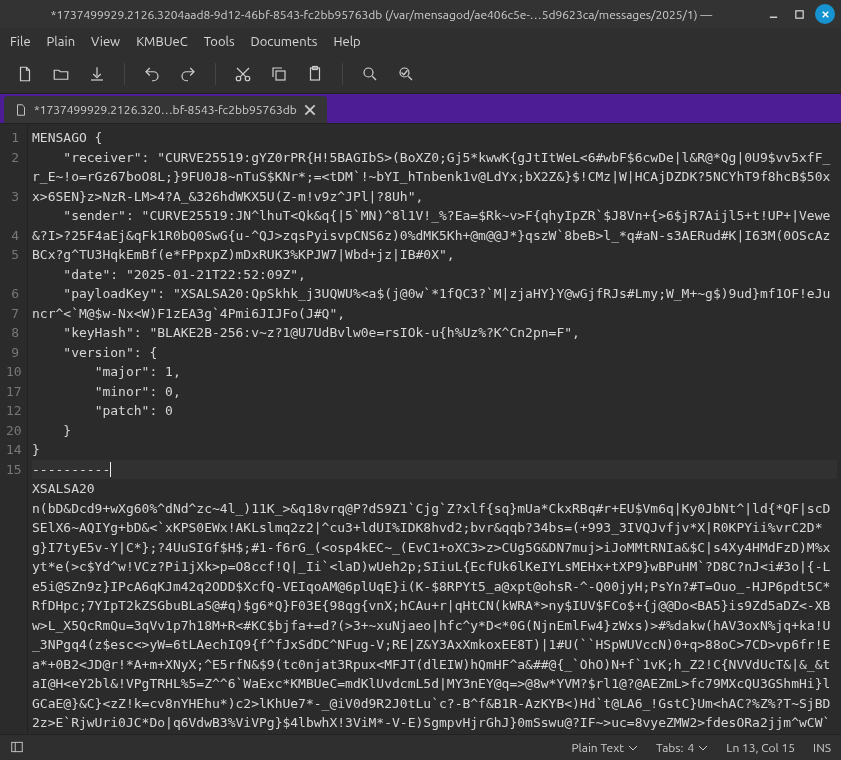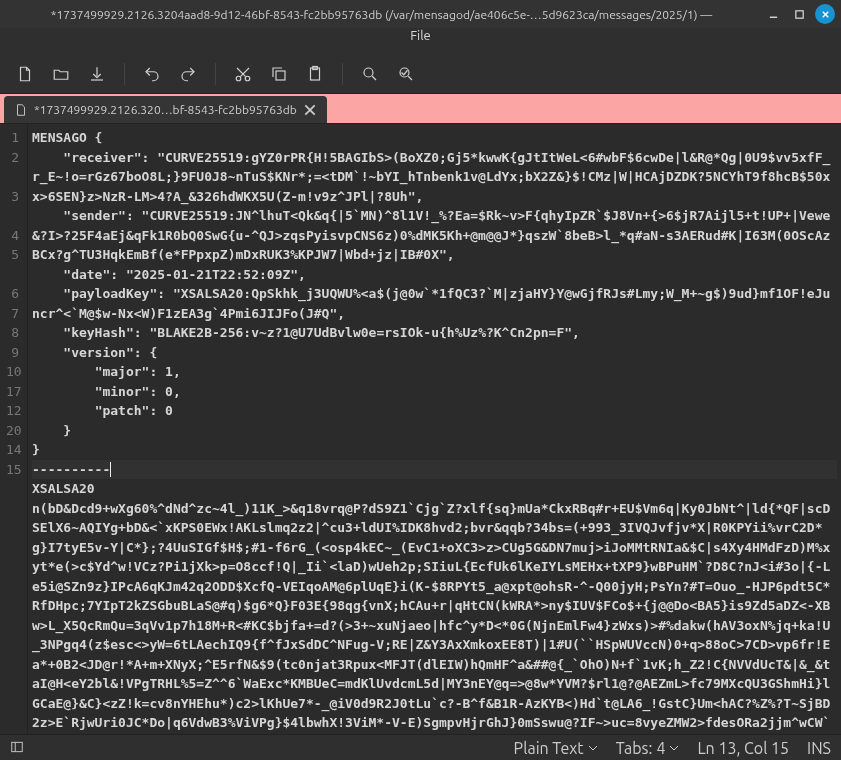--- a/index.html
+++ b/index.html
@@ -42,21 +42,20 @@
   .winbtn.close { background: #1793d1; }
   .winbtn svg { width: 11px; height: 11px; }
   .menubar {
     background: #2f2f2f;
     height: 26px;
     display: flex;
     align-items: center;
     gap: 16px;
     padding: 0 10px;
     font-size: 13px;
-    flex-direction: column;
   }
   .menubar span { color: #d8d8d8; cursor: default; }
   .toolbar {
     background: #2f2f2f;
     height: 40px;
     display: flex;
     align-items: center;
     gap: 6px;
     padding: 0 10px;
     border-bottom: 1px solid #222;
@@ -70,21 +69,21 @@
     border-radius: 4px;
   }
   .toolbar .sep {
     width: 1px;
     height: 22px;
     background: #444;
     margin: 0 6px;
   }
   .toolbar svg { width: 18px; height: 18px; stroke: #d0d0d0; fill: none; stroke-width: 1.6; }
   .tabbar {
-    background: #fca5a5;
+    background: #4c1d95;
     height: 30px;
     display: flex;
     align-items: stretch;
     padding-left: 4px;
     border-bottom: 1px solid #222;
   }
   .tab {
     background: #353535;
     display: flex;
     align-items: center;
@@ -120,40 +119,39 @@
   .code {
     flex: 1;
     padding: 4px 4px;
     color: #d6d6d6;
     overflow: hidden;
     white-space: pre;
   }
   .code .logical {
     white-space: pre-wrap;
     word-break: break-all;
-    font-weight: bold;
   }
   .code .cursor-line { background: rgba(255,255,255,0.03); }
   .caret {
     display:inline-block;
     width: 1px;
     height: 15px;
     background: #eee;
     vertical-align: middle;
     margin-bottom: 2px;
   }
   .statusbar {
     height: 26px;
     background: #2f2f2f;
     border-top: 1px solid #222;
     display: flex;
     align-items: center;
     padding: 0 10px;
     gap: 18px;
-    font-size: 16px;
+    font-size: 12px;
     color: #ccc;
   }
   .statusbar .sb-left { display:flex; align-items:center; gap:8px; }
   .statusbar .spacer { flex:1; }
   .drop { display: inline-flex; align-items: center; gap: 4px; }
   .drop svg { width:10px; height:10px; }
 </style>
 </head>
 <body>
 
@@ -174,21 +172,21 @@
         <line x1="3" y1="3" x2="9" y2="9" stroke="#fff" stroke-width="1.6"></line>
         <line x1="9" y1="3" x2="3" y2="9" stroke="#fff" stroke-width="1.6"></line>
       </svg>
   </span>
 </div>
 
 <div class="menubar">
   <span>File</span>
   <span>Plain</span>
   <span>View</span>
-  <span>ViVPg</span>
+  <span>KMBUeC</span>
   <span>Tools</span>
   <span>Documents</span>
   <span>Help</span>
 </div>
 
 <div class="toolbar">
   <span class="tb-btn">
     <svg viewBox="0 0 24 24">
         <path d="M6 3h8l4 4v14H6z"></path>
         <path d="M14 3v4h4"></path>

